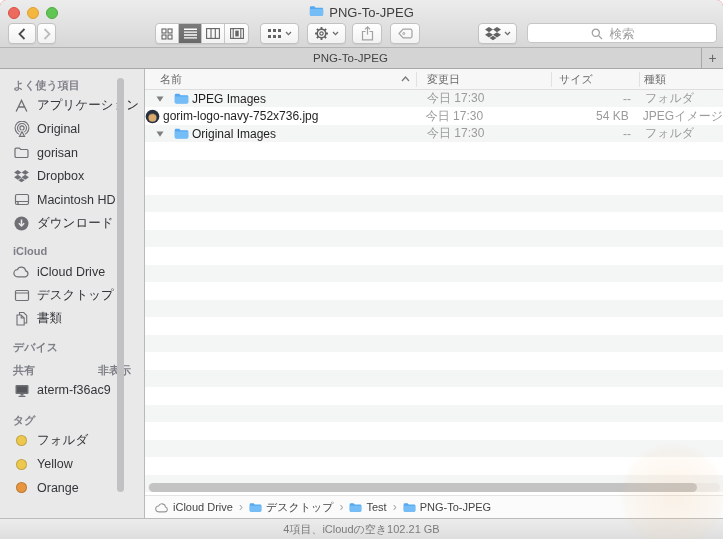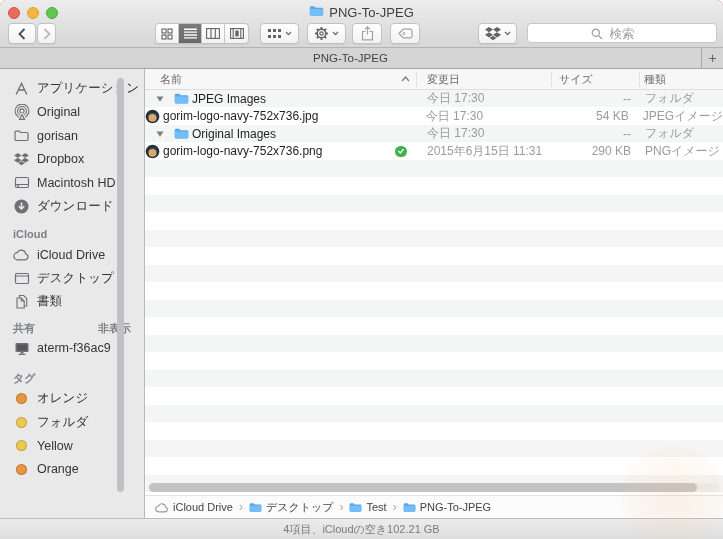--- a/index.html
+++ b/index.html
@@ -273,20 +273,23 @@
       <span>PNG-To-JPEG</span>
     </div>
     <div class="newtab">
       <span>+</span>
     </div>
   </div>
 
   <div class="main">
 
     <div class="sidebar">
+      <div class="sb-header">
+        <span>よく使う項目</span>
+      </div>
       <div class="sb-item">
         <span class="ic">
             <svg width="15" height="13" viewBox="0 0 16 14">
               <path d="M2.5 13 L8 1.5 L13.5 13 M4.8 8.6 H11.2" fill="none" stroke="#6f7075" stroke-width="1.4" stroke-linecap="round"></path>
             </svg>
           </span>
         <span>アプリケーション</span>
       </div>
       <div class="sb-item">
         <span class="ic">
@@ -365,43 +368,42 @@
         <span class="ic">
             <svg width="15" height="15" viewBox="0 0 15 15">
               <path d="M5.5 1.5 h4.2 l3 3 v7.5 h-7.2 z" fill="none" stroke="#6f7075" stroke-width="1.1"></path>
               <path d="M3 4 h4.2 l3 3 v7 H3 z" fill="#e9e9ea" stroke="#6f7075" stroke-width="1.1"></path>
               <path d="M7.2 4 v3 h3" fill="none" stroke="#6f7075" stroke-width="1.1"></path>
             </svg>
           </span>
         <span>書類</span>
       </div>
 
+      <div class="sb-header mt8">
+        <span>デバイス</span>
+      </div>
 
       <div class="sb-header mt6">
         <span>共有</span>
         <span class="hide">非表示</span>
       </div>
       <div class="sb-item">
         <span class="ic">
             <svg width="16" height="15" viewBox="0 0 16 15">
               <rect x="1.5" y="2" width="13" height="9" rx="1" fill="#6f7075"></rect>
               <rect x="3" y="3.5" width="10" height="6" fill="#55565b"></rect>
               <rect x="6.5" y="11" width="3" height="1.6" fill="#6f7075"></rect>
               <rect x="4.5" y="12.8" width="7" height="1.2" rx=".6" fill="#6f7075"></rect>
             </svg>
           </span>
         <span>aterm-f36ac9</span>
       </div>
 
       <div class="sb-header mt10">
         <span>タグ</span>
-      </div>
-      <div class="sb-item">
-        <span class="tag-dot" style="background-color: rgb(231, 149, 62);"></span>
-        <span>オレンジ</span>
       </div>
       <div class="sb-item">
         <span class="tag-dot" style="background-color: rgb(237, 200, 79);"></span>
         <span>フォルダ</span>
       </div>
       <div class="sb-item">
         <span class="tag-dot" style="background-color: rgb(237, 200, 79);"></span>
         <span>Yellow</span>
       </div>
       <div class="sb-item">
@@ -477,40 +479,20 @@
                   <path d="M.8 4.4h14.4v5.9q0 1.4-1.4 1.4H2.2Q.8 11.7.8 10.3z" fill="#74bdf6"></path>
                 </svg>
               </span>
             <span class="lbl">Original Images</span>
           </div>
           <div class="cell-date">今日 17:30</div>
           <div class="cell-size">--</div>
           <div class="cell-kind">フォルダ</div>
         </div>
 
-        <div class="row">
-          <div class="cell-name child">
-            <span class="fic">
-                <svg width="15" height="15" viewBox="0 0 16 16">
-                  <circle cx="8" cy="8" r="7.3" fill="#28313f"></circle>
-                  <circle cx="8" cy="9.2" r="4.3" fill="#d9a96e"></circle>
-                  <path d="M3.6 8 a4.6 4.6 0 0 1 8.8 0 l-1.3-1.6 -2-1 -3 .2 -1.6 1 z" fill="#28313f"></path>
-                </svg>
-              </span>
-            <span class="lbl">gorim-logo-navy-752x736.png</span>
-          </div>
-          <span class="sync-badge">
-              <svg width="8" height="8" viewBox="0 0 9 9">
-                <polyline points="1.6,4.6 3.7,6.7 7.4,2.4" fill="none" stroke="#ffffff" stroke-width="1.5"></polyline>
-              </svg>
-            </span>
-          <div class="cell-date">2015年6月15日 11:31</div>
-          <div class="cell-size">290 KB</div>
-          <div class="cell-kind">PNGイメージ</div>
-        </div>
       </div>
 
       <div class="hscroll-track">
         <div class="hscroll-thumb"></div>
       </div>
 
       <div class="pathbar">
         <span class="pseg">
           <svg width="14" height="11" viewBox="0 0 17 13">
               <path d="M4.6 11.8 h7.6 a3 3 0 0 0 .5-5.9 a4.4 4.4 0 0 0-8.4-1.2 a3.5 3.5 0 0 0 .3 7.1 z" fill="none" stroke="#979797" stroke-width="1.3"></path>

